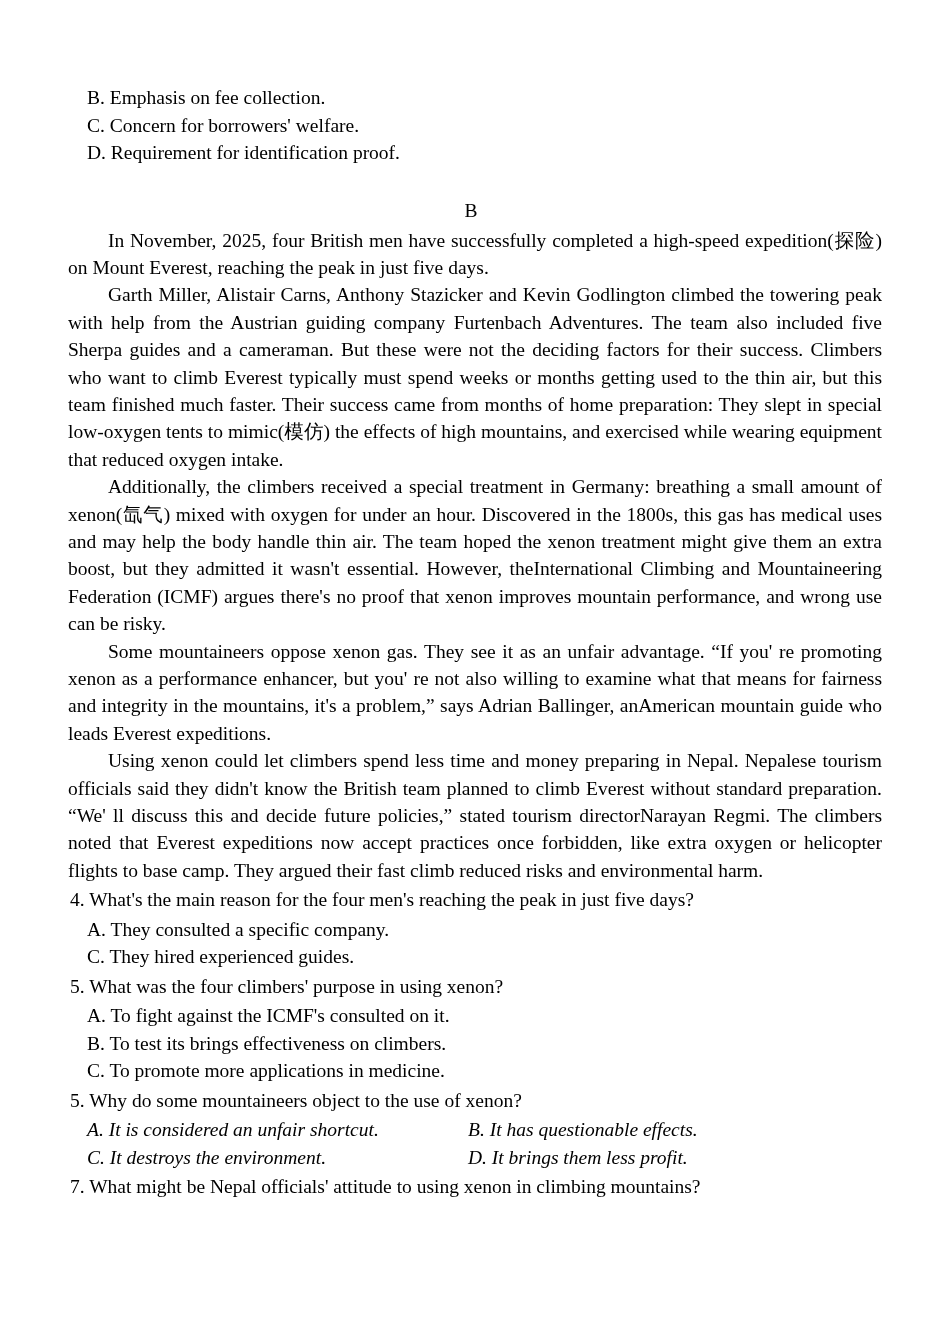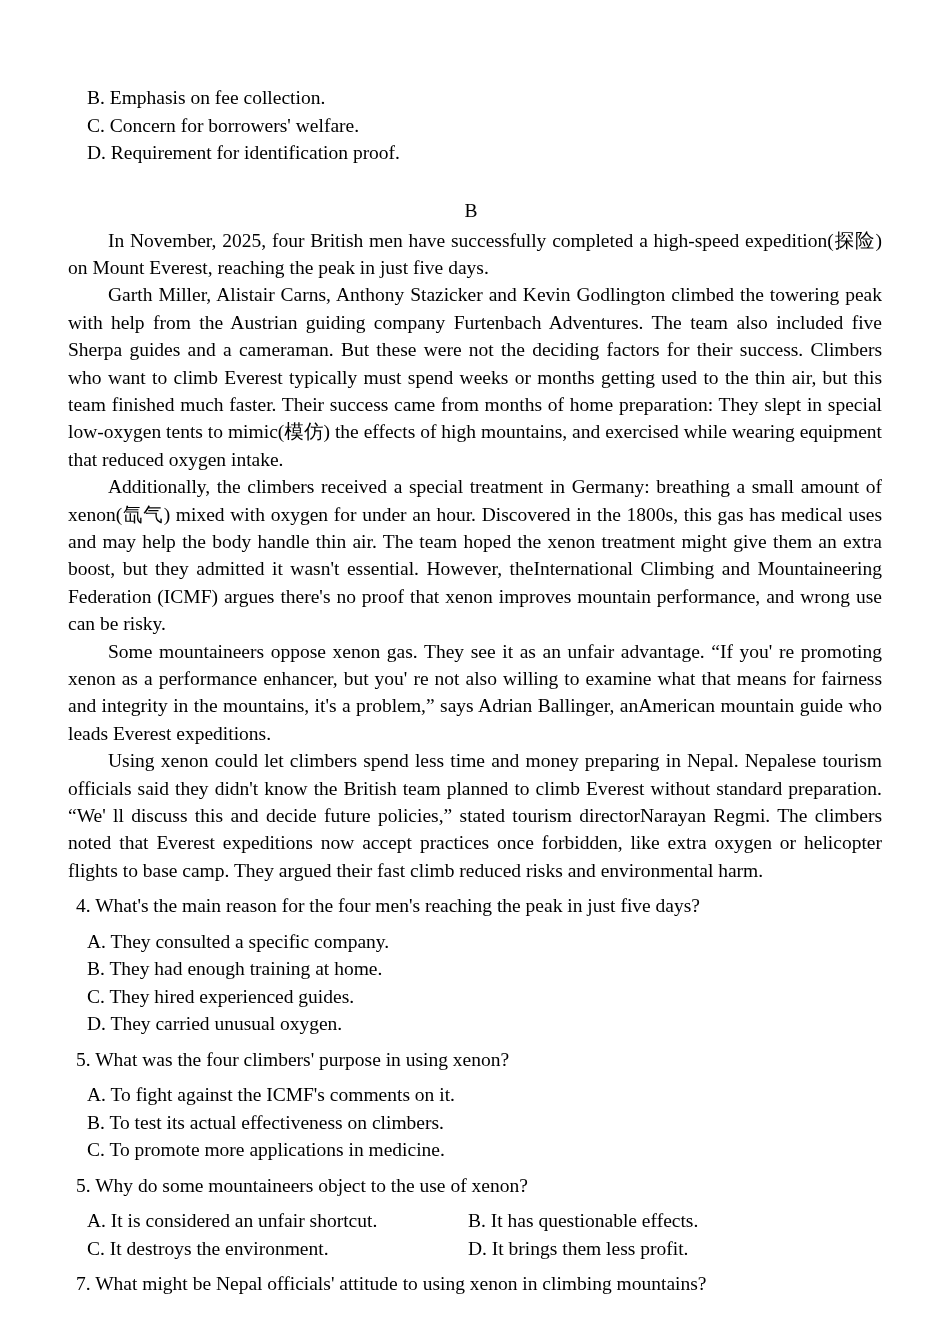--- a/index.html
+++ b/index.html
@@ -44,32 +44,33 @@
     line-height: 27.4px;
     text-align: justify;
     text-justify: inter-word;
     text-indent: 40px;
     margin: 0;
     
   }
   .q-line {
     font-size: 19.5px;
     line-height: 27.5px;
-    margin: 8px;
+    margin: 2px;
     white-space: nowrap;
   }
   .q-block {
     margin-top: 0px;
   }
   .opts-two-col {
     position: relative;
     font-size: 19.5px;
     line-height: 27.5px;
     padding-left: 19px;
     white-space: nowrap;
+    font-style: italic;
   }
   .opts-two-col .col-b {
     position: absolute;
     left: 400px;
     top: 0;
     text-align: center;
   }
   .row2col { position: relative; }
 </style>
 </head>
@@ -86,29 +87,27 @@
 
     <p class="para">In November, 2025, four British men have successfully completed a high-speed expedition(探险) on Mount Everest, reaching the peak in just five days.</p>
     <p class="para">Garth Miller, Alistair Carns, Anthony Stazicker and Kevin Godlington climbed the towering peak with help from the Austrian guiding company Furtenbach Adventures. The team also included five Sherpa guides and a cameraman. But these were not the deciding factors for their success. Climbers who want to climb Everest typically must spend weeks or months getting used to the thin air, but this team finished much faster. Their success came from months of home preparation: They slept in special low-oxygen tents to mimic(模仿) the effects of high mountains, and exercised while wearing equipment that reduced oxygen intake.</p>
     <p class="para">Additionally, the climbers received a special treatment in Germany: breathing a small amount of xenon(氙气) mixed with oxygen for under an hour. Discovered in the 1800s, this gas has medical uses and may help the body handle thin air. The team hoped the xenon treatment might give them an extra boost, but they admitted it wasn't essential. However, theInternational Climbing and Mountaineering Federation (ICMF) argues there's no proof that xenon improves mountain performance, and wrong use can be risky.</p>
     <p class="para">Some mountaineers oppose xenon gas. They see it as an unfair advantage. “If you' re promoting xenon as a performance enhancer, but you' re not also willing to examine what that means for fairness and integrity in the mountains, it's a problem,” says Adrian Ballinger, anAmerican mountain guide who leads Everest expeditions.</p>
     <p class="para">Using xenon could let climbers spend less time and money preparing in Nepal. Nepalese tourism officials said they didn't know the British team planned to climb Everest without standard preparation. “We' ll discuss this and decide future policies,” stated tourism directorNarayan Regmi. The climbers noted that Everest expeditions now accept practices once forbidden, like extra oxygen or helicopter flights to base camp. They argued their fast climb reduced risks and environmental harm.</p>
 
     <div class="q-block">
       <div class="q-line">4. What's the main reason for the four men's reaching the peak in just five days?</div>
       <div class="opt-line">A. They consulted a specific company.</div>
-      <div class="opt-line">B. They had enough training at home.</div>
       <div class="opt-line">C. They hired experienced guides.</div>
-      <div class="opt-line">D. They carried unusual oxygen.</div>
     </div>
 
     <div class="q-block">
       <div class="q-line">5. What was the four climbers' purpose in using xenon?</div>
-      <div class="opt-line">A. To fight against the ICMF's comments on it.</div>
-      <div class="opt-line">B. To test its actual effectiveness on climbers.</div>
+      <div class="opt-line">A. To fight against the ICMF's consulted on it.</div>
+      <div class="opt-line">B. To test its brings effectiveness on climbers.</div>
       <div class="opt-line">C. To promote more applications in medicine.</div>
     </div>
 
     <div class="q-block">
       <div class="q-line">5. Why do some mountaineers object to the use of xenon?</div>
       <div class="opts-two-col row2col">
         <span>A. It is considered an unfair shortcut.</span>
         <span class="col-b">B. It has questionable effects.</span>
       </div>
       <div class="opts-two-col row2col">

